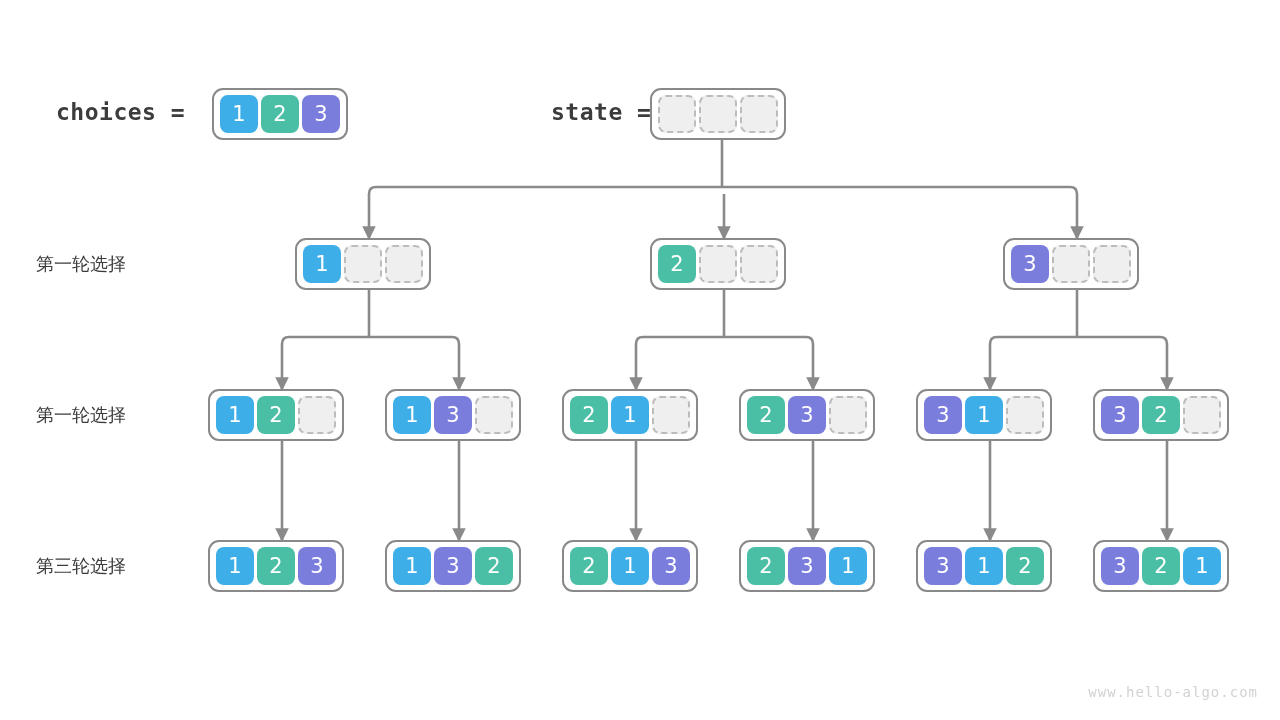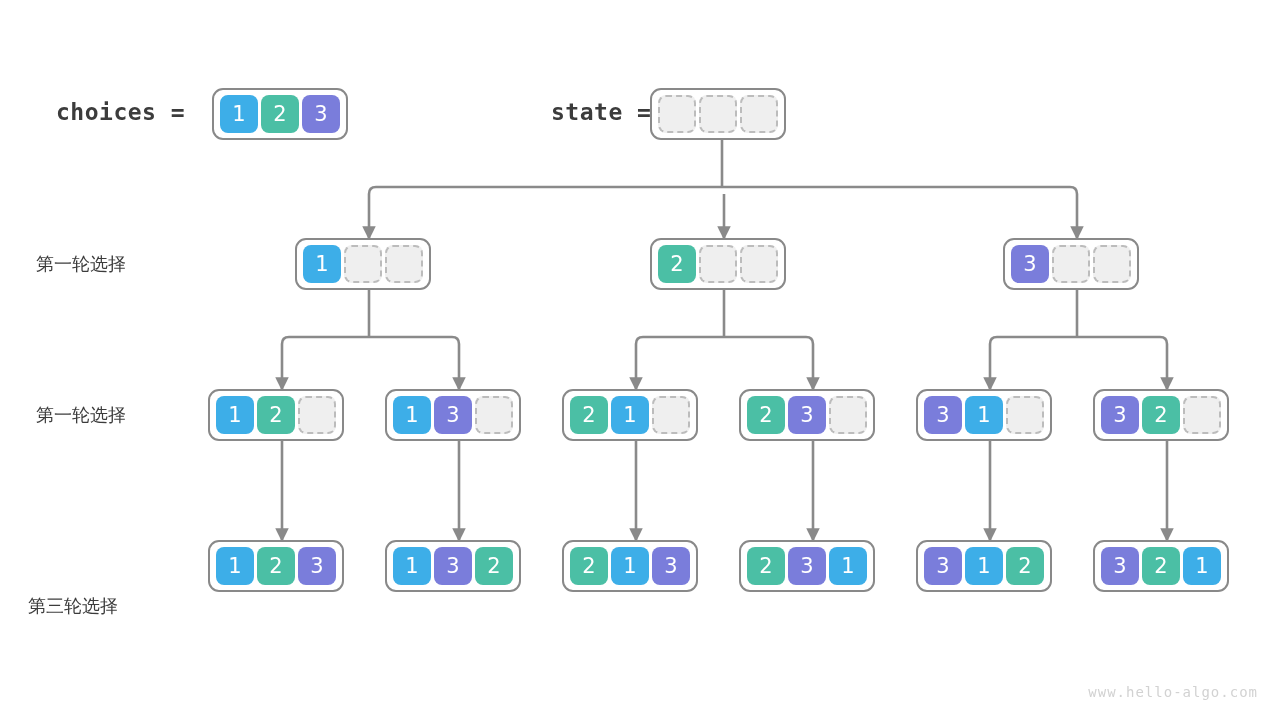--- a/index.html
+++ b/index.html
@@ -120,21 +120,21 @@
         <path d="M 990 439 L 990 540" marker-end="url(#arrow)"></path>
         <path d="M 1167 439 L 1167 540" marker-end="url(#arrow)"></path>
       </g>
   </svg>
 
   <div class="var-label" style="left:56px; top:99px;">choices =</div>
   <div class="var-label" style="left:551px; top:99px;">state =</div>
 
   <div class="row-label" style="left:36px; top:252px;">第一轮选择</div>
   <div class="row-label" style="left:36px; top:403px;">第一轮选择</div>
-  <div class="row-label" style="left:28px; top:554px;margin-top:40px;">第三轮选择</div>
+  <div class="row-label" style="left:36px; top:554px;">第三轮选择</div>
 
   <div id="nodes-layer">
       <div class="array-node" style="left: 212px; top: 88px;">
         <div class="cell c1">1</div>
         <div class="cell c2">2</div>
         <div class="cell c3">3</div>
       </div>
       <div class="array-node" style="left: 650px; top: 88px;">
         <div class="cell empty"></div>
         <div class="cell empty"></div>

